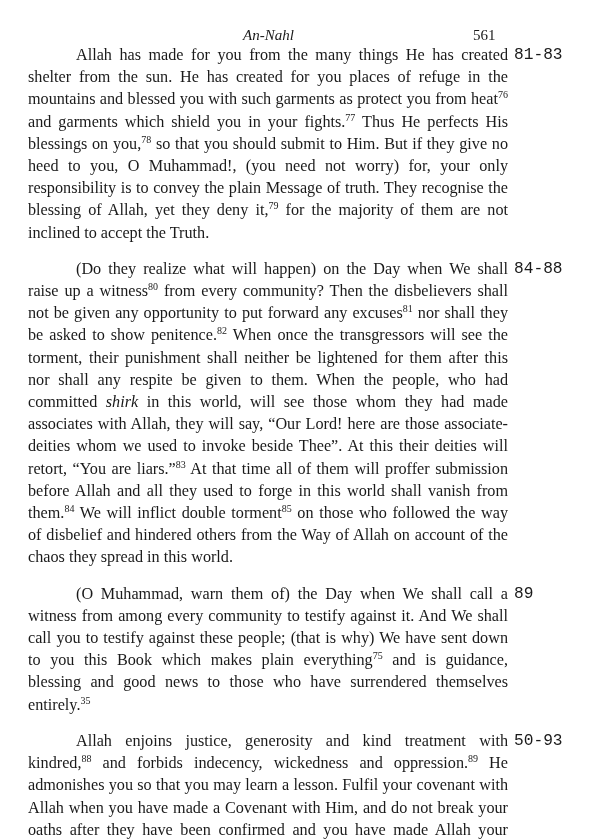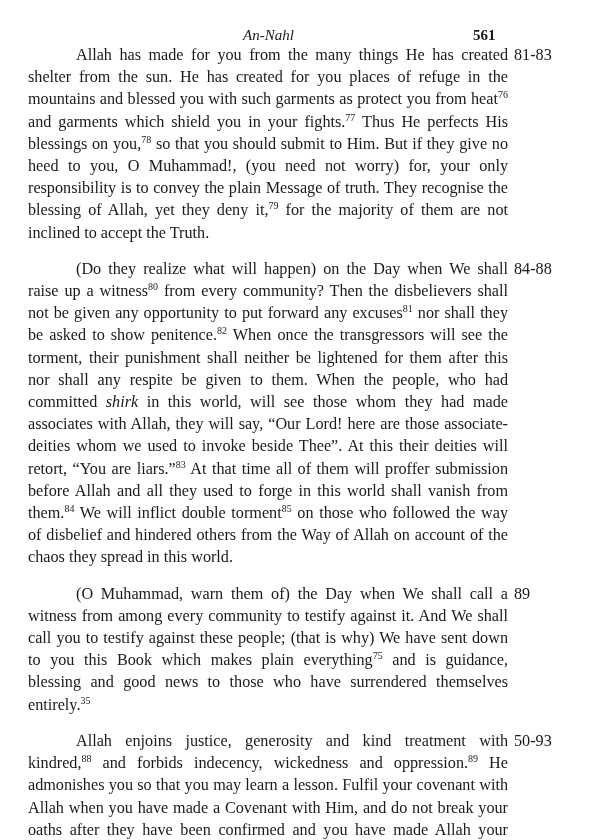--- a/index.html
+++ b/index.html
@@ -26,21 +26,21 @@
       position: absolute;
       left: 243px;
       top: 0;
       font-style: italic;
       font-size: 15px;
     }
     .header-page {
       position: absolute;
       left: 473px;
       top: 0;
-      font-weight: bold;
+      font-weight: normal;
       font-size: 15px;
     }
     .content {
       position: absolute;
       top: 44px;
       left: 28px;
       width: 480px;
     }
     .section {
       position: relative;
@@ -54,20 +54,21 @@
       text-indent: 48px;
       hyphens: none;
     }
     .verse-ref {
       position: absolute;
       top: 0;
       left: 486px;
       font-size: 16.2px;
       line-height: 22.2px;
       white-space: nowrap;
+      font-family: Liberation Mono, monospace;
     }
     sup {
       font-size: 10px;
       line-height: 0;
       vertical-align: 6px;
     }
     em {
     }
   </style>
 </head>

